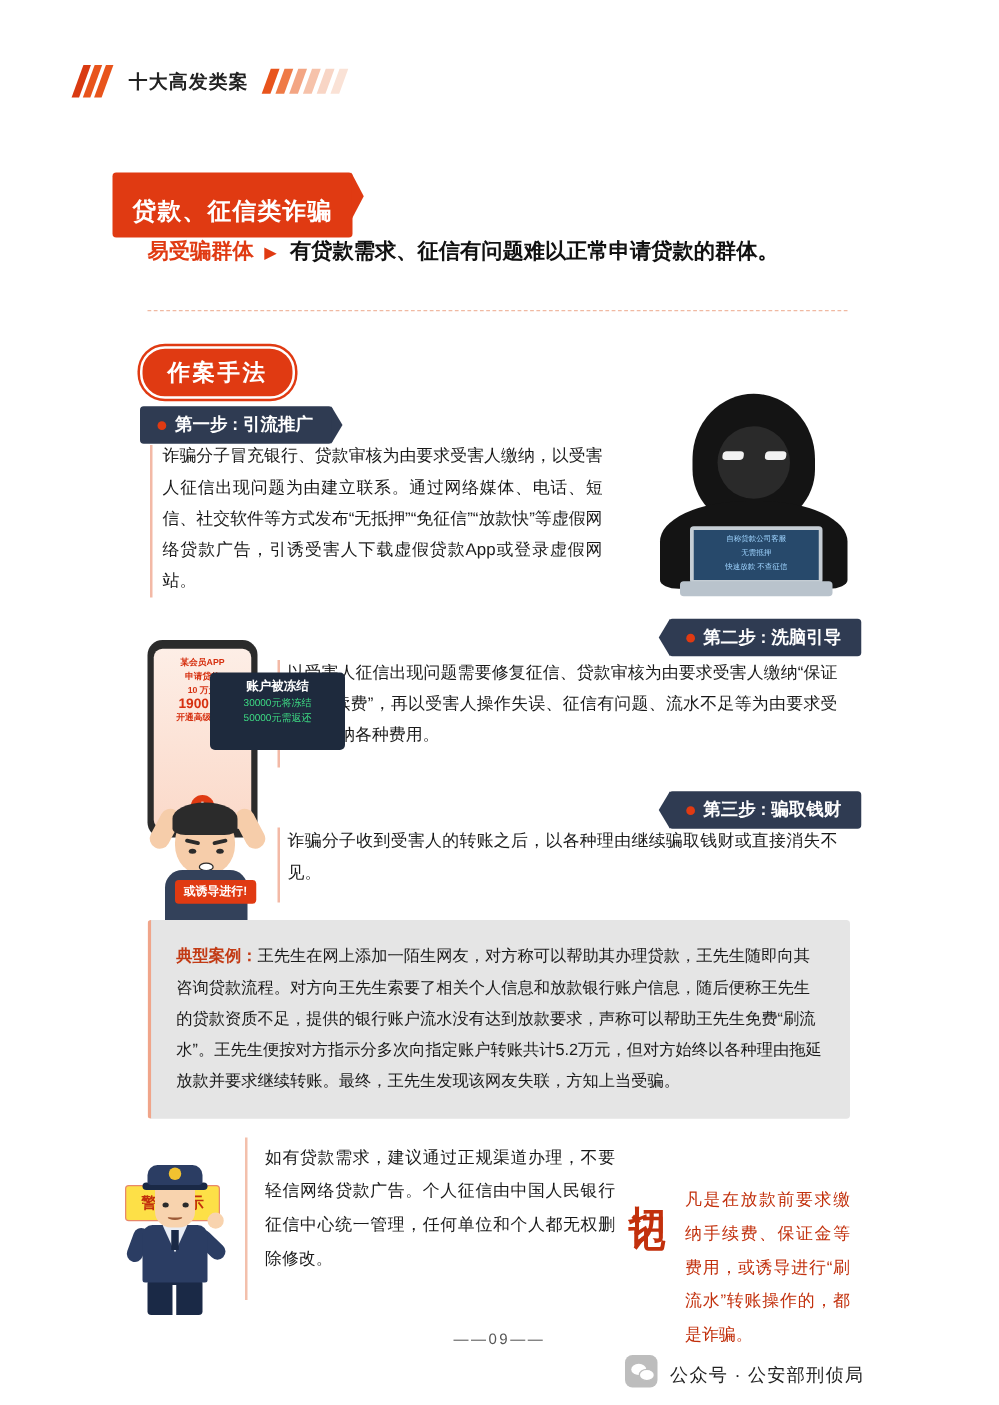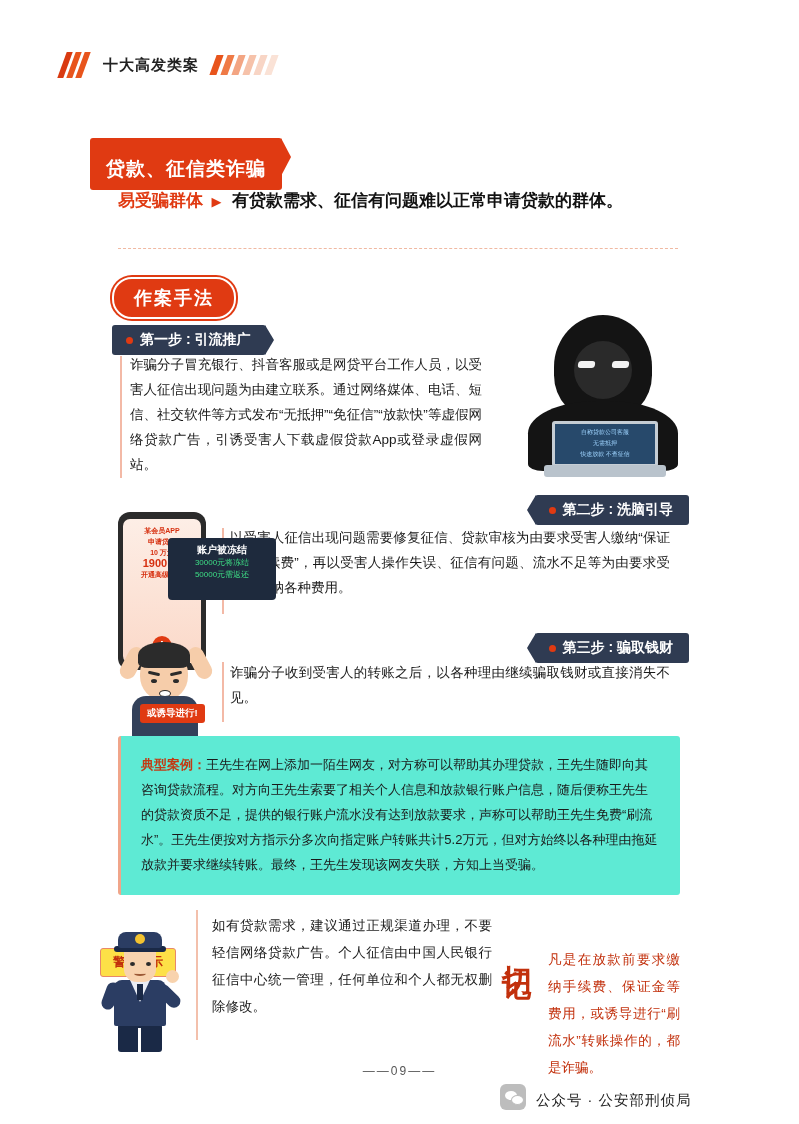--- a/index.html
+++ b/index.html
@@ -291,21 +291,21 @@
     font-size: 9.5px; font-weight: bold;
     padding: 3px 7px; border-radius: 3px;
     white-space: nowrap;
   }
 
   
   .case-box {
     position: absolute;
     left: 118px; top: 736px;
     width: 562px;
-    background: #5eead4;
+    background: #e5e5e5;
     border-left: 3px solid #f0a58a;
     border-radius: 3px;
     padding: 16px 20px 18px 20px;
   }
   .case-label { color: #c23a14; font-weight: bold; font-size: 13px; }
   .case-text { font-size: 13px; line-height: 25px; color: #1a1a1a; text-align: justify; }
 
   
   .tip-badge {
     position: absolute;
@@ -438,21 +438,21 @@
 </div>
 <div class="victim-underline"></div>
 
 <div class="method-badge">作案手法</div>
 
 <div class="step-label right-tail" id="step1-label">
   <span class="dot"></span>
   <span>第一步 : 引流推广</span>
 </div>
 <div class="vline" id="vline1"></div>
-<div class="body-block" id="step1-text">诈骗分子冒充银行、抖音客服或是网贷平台工作人员，以受害人征信出现问题为由建立联系。通过网络媒体、电话、短信、社交软件等方式发布“无抵押”“免征信”“放款快”等虚假网络贷款广告，引诱受害人下载虚假贷款App或登录虚假网站。</div>
+<div class="body-block" id="step1-text">诈骗分子冒充银行、贷款审核为由要求受害人缴纳，以受害人征信出现问题为由建立联系。通过网络媒体、电话、短信、社交软件等方式发布“无抵押”“免征信”“放款快”等虚假网络贷款广告，引诱受害人下载虚假贷款App或登录虚假网站。</div>
 
 <div class="hacker">
   <div class="hood"></div>
   <div class="face"></div>
   <div class="eye l"></div>
   <div class="eye r"></div>
   <div class="shoulders"></div>
   <div class="laptop-screen">
     <div>自称贷款公司客服</div>
     <div>无需抵押</div>

